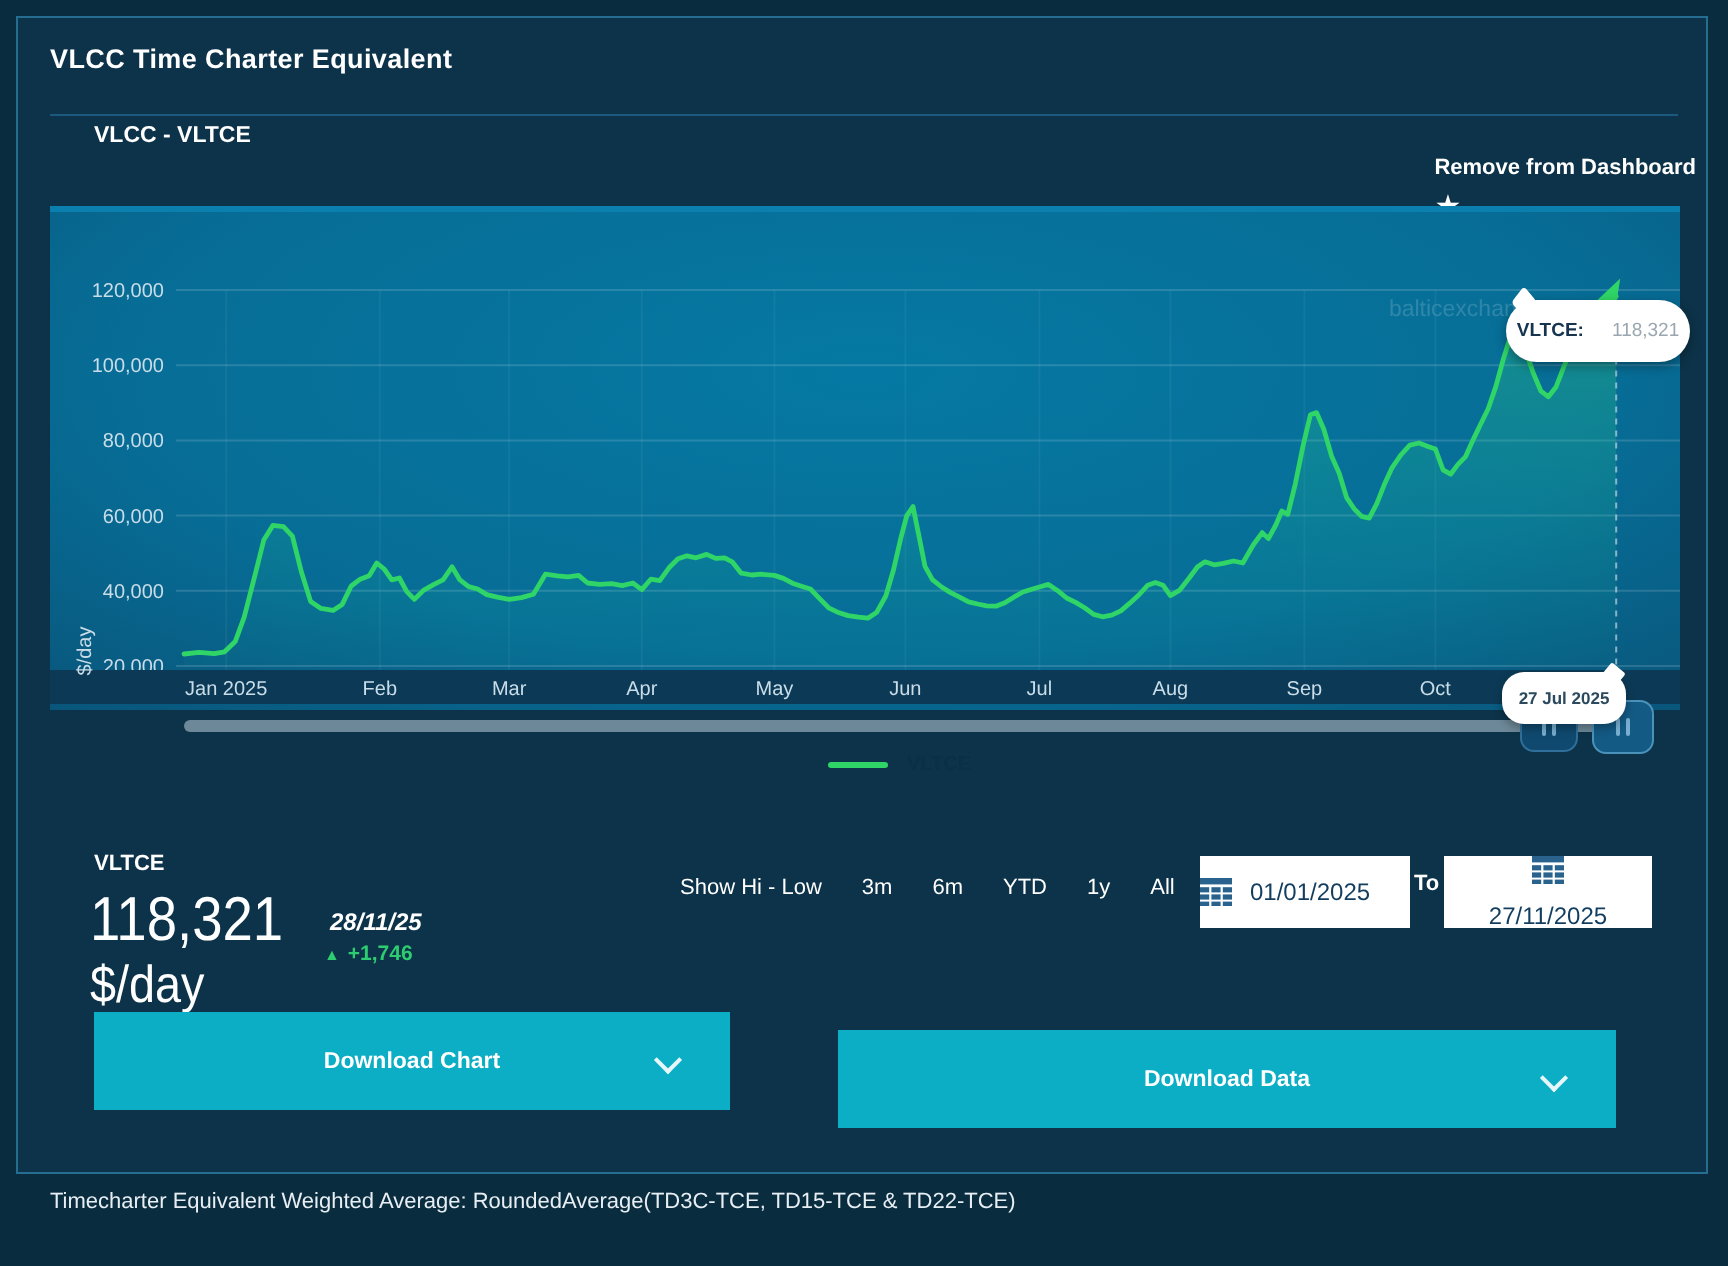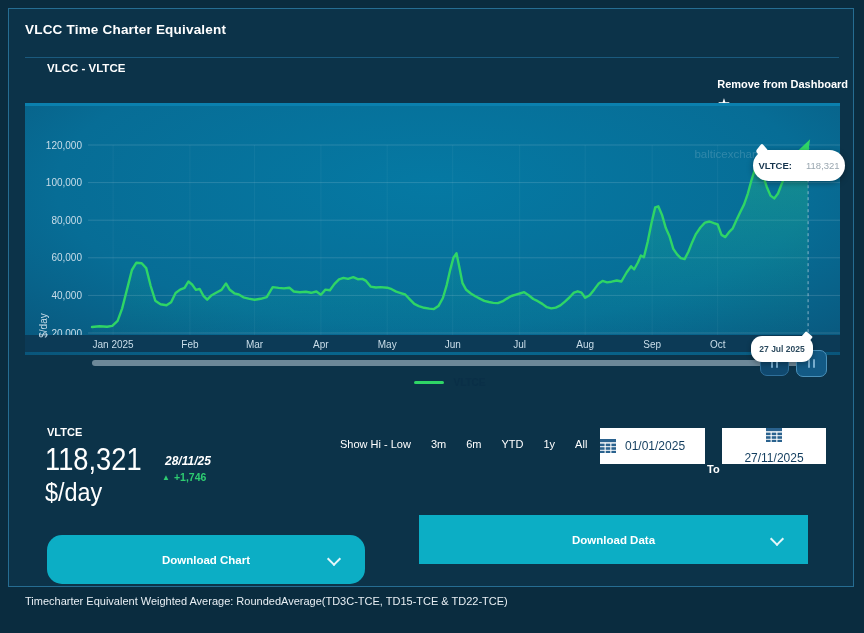--- a/index.html
+++ b/index.html
@@ -64,26 +64,26 @@
   .stat-unit{left:45px;top:477px;font-size:26px;font-weight:400;transform:scaleX(.9);transform-origin:left;}
   .stat-date{left:165px;top:454px;font-size:12px;font-weight:bold;font-style:italic;}
   .stat-change{left:162px;top:471px;font-size:10.5px;font-weight:bold;color:#2ecc71;display:flex;align-items:center;gap:4px;}
   .stat-change .tri{font-size:8px;}
   .range-row{left:340px;top:438px;display:flex;align-items:center;gap:20px;}
   .range-row span{font-size:11px;font-weight:normal;cursor:pointer;}
   .datebox{width:105px;height:36px;background:#fff;display:flex;align-items:center;justify-content:flex-start;gap:9px;cursor:pointer;}
   .datebox-from{left:600px;top:428px;}
   .datebox-to{left:722px;top:428px;width:104px;flex-direction:column;}
   .datebox span{font-size:12px;color:#123d5e;}
-  .to-label{left:707px;top:463px;font-size:11px;font-weight:bold;}
+  .to-label{left:707px;top:436px;font-size:11px;font-weight:bold;}
   .dl-btn{
     height:49px;background:#0caec5;display:flex;align-items:center;justify-content:center;
     cursor:pointer;color:#fff;
   }
-  .dl-chart{left:47px;top:535px;width:318px;border-radius:15px;}
+  .dl-chart{left:47px;top:506px;width:318px;}
   .dl-data{left:419px;top:515px;width:389px;}
   .dl-btn .lbl{font-size:11.5px;font-weight:bold;}
   .chev{
     position:absolute;right:26px;top:19px;width:8px;height:8px;
     border-right:2px solid #e6f6f9;border-bottom:2px solid #e6f6f9;transform:rotate(45deg);
   }
   .footer-note{left:25px;top:595px;font-size:11px;color:#e8eff4;}
   .cal-icon{flex:0 0 auto;}
 </style>
 </head>

